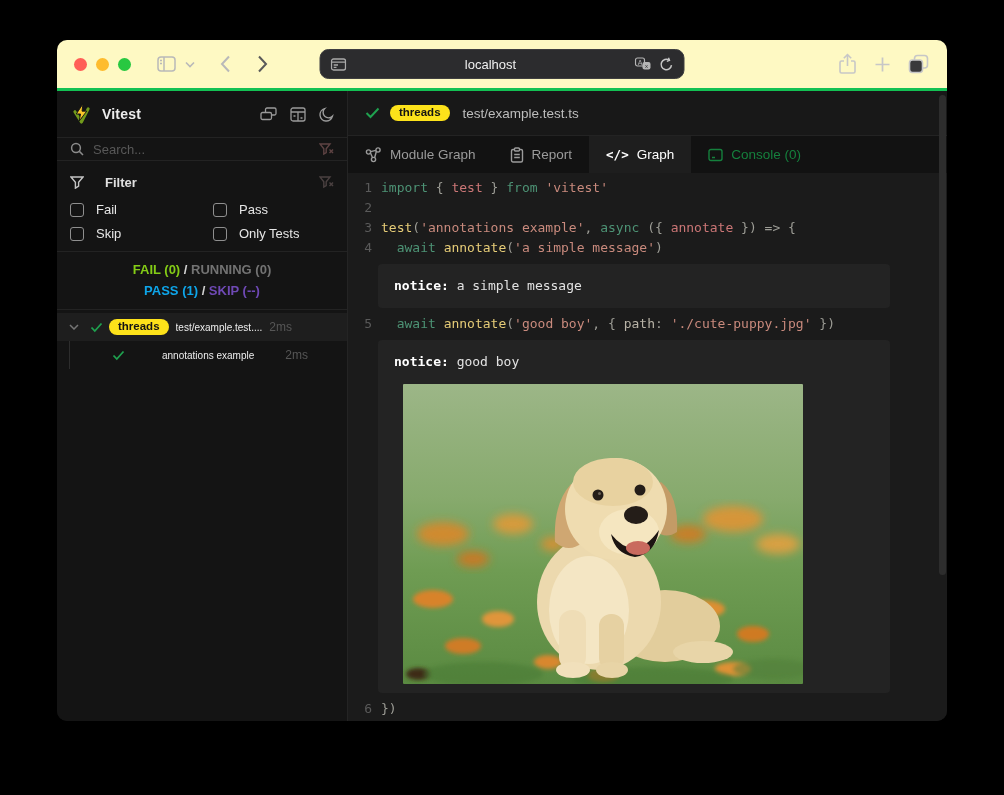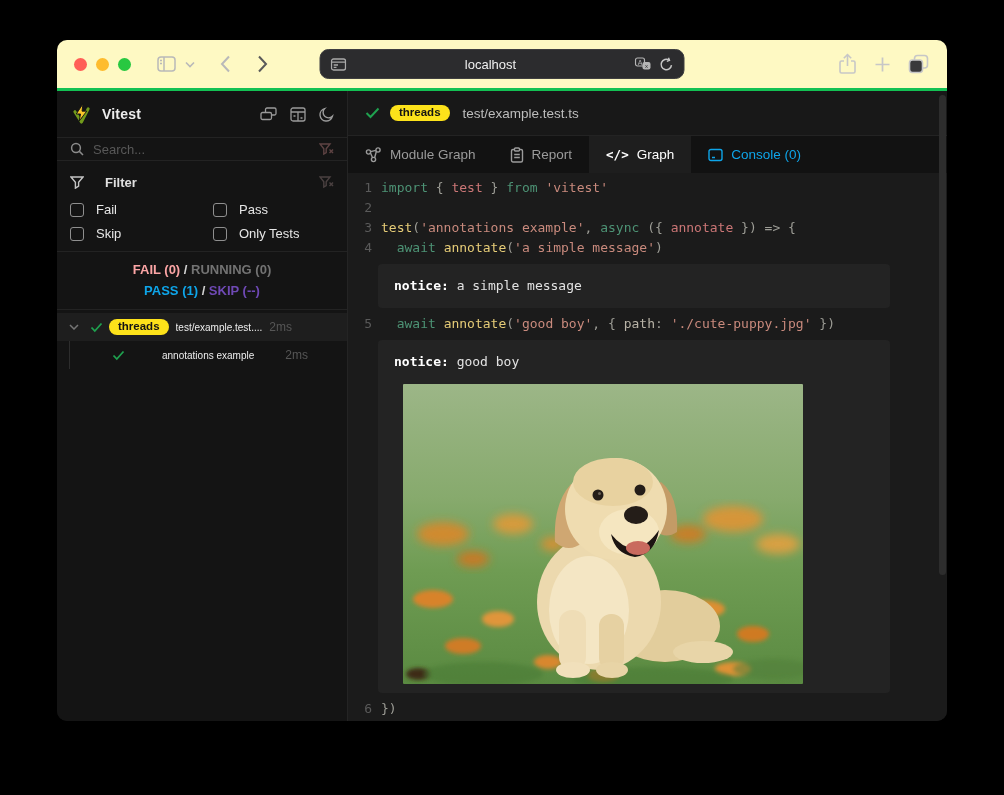--- a/index.html
+++ b/index.html
@@ -51,21 +51,21 @@
   .filter-head .flabel { font-size:13px; font-weight:600; color:#e0e0e0; }
   .filter-head .spacer { flex:1; }
   .filter-grid { display:grid; grid-template-columns:143px 1fr; row-gap:9px; margin-top:8px; }
   .chk { display:flex; align-items:center; gap:12px; font-size:13px; color:#e6e6e6; cursor:default; }
   .chk .box { width:14px; height:14px; border:1.4px solid #8f8f8f; border-radius:3px;
               background:transparent; flex:0 0 14px; }
 
   .sb-status { padding:7px 0 8px; border-bottom:1px solid #232323; text-align:center;
                font-size:13px; font-weight:700; line-height:21px; }
   .st-sep { color:#d5d5d5; font-weight:700; }
-  .st-fail { color:#fca5a5; } .st-run { color:#737373; }
+  .st-fail { color:#84cc16; } .st-run { color:#737373; }
   .st-pass { color:#0ea5e9; } .st-skip { color:#6f49b5; }
 
   .tree { padding-top:3px; }
   .tree-row { height:28px; display:flex; align-items:center; gap:0; padding:0 8px; cursor:default; }
   .tree-row.selected { background:#1e1e1e; }
   .tr-chevron { color:#757575; width:18px; display:flex; justify-content:center; }
   .tr-check { color:#1fa14f; width:26px; display:flex; justify-content:center; }
   .badge { background:#fde21a; color:#141414; font-size:11.5px; font-weight:600;
            border-radius:999px; padding:2.5px 9px; line-height:1; }
   .tr-name { margin-left:7px; font-size:10px; color:#ededed; white-space:nowrap;
@@ -79,21 +79,21 @@
   .file-header { height:45px; flex:0 0 45px; background:#181818; border-bottom:1px solid #232323;
                  display:flex; align-items:center; padding:0 17px; gap:10px; }
   .fh-check { color:#1fa14f; display:flex; }
   .fh-name { font-size:13.5px; color:#bdbdbd; margin-left:3px; }
 
   .tabbar { height:37px; flex:0 0 37px; background:#121212; display:flex; align-items:stretch; }
   .tab { display:flex; align-items:center; gap:8px; padding:0 17px; font-size:13.5px;
          color:#9b9b9b; background:none; border:none; cursor:default; }
   .tab .code-glyph { font-family:"DejaVu Sans Mono", monospace; font-size:12.5px; font-weight:700; }
   .tab.active { background:#1e1e1e; color:#ffffff; }
-  .tab.disabled { color:#0ea5e9;justify-content:center; }
+  .tab.disabled { color:#15803d;justify-content:center; }
 
   .code-area { flex:1; min-height:0; overflow:hidden; padding-top:5px; position:relative;
                font-family:"DejaVu Sans Mono", monospace; font-size:13px; line-height:20px; }
   .code-line { display:flex; height:20px; white-space:pre; }
   .gutter { width:24px; flex:0 0 24px; text-align:right; color:#5a5a5a; }
   .code-text { margin-left:9px; }
   .tok-kw { color:#4d9375; } .tok-st { color:#c98a7d; } .tok-fn { color:#e6cc77; }
   .tok-vr { color:#cb7676; } .tok-pu { color:#9d9d96; } .tok-pl { color:#dbd7ca; }
   .tok-pr { color:#b8b3a7; }
 

